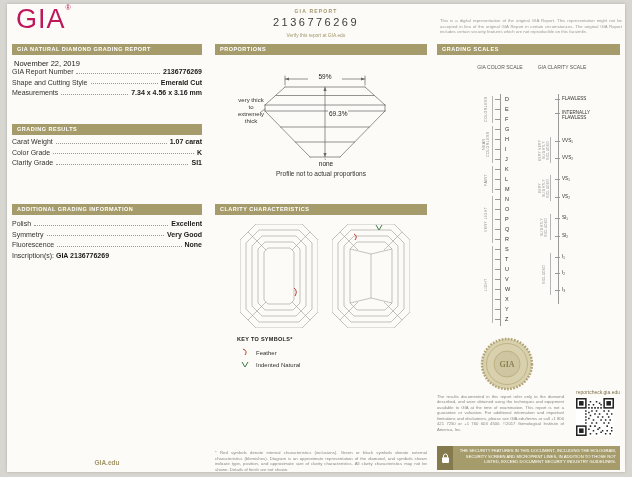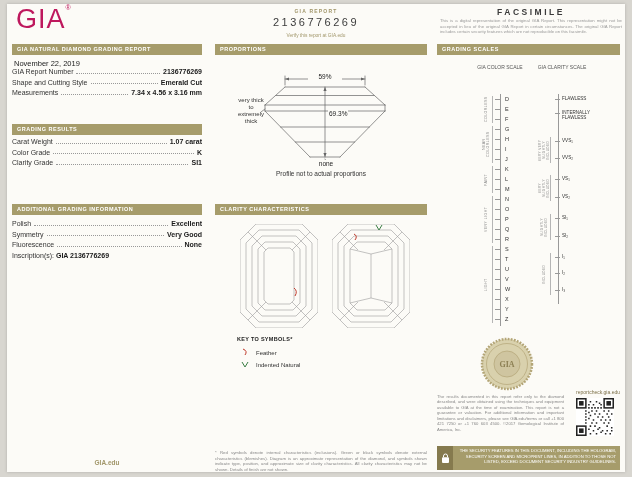--- a/index.html
+++ b/index.html
@@ -87,21 +87,20 @@
   <div class="page"></div>
 
   <div class="logo"><span>GIA</span><sup>®</sup></div>
 
   <div class="hdr-center">
     <div class="hdr-label">GIA REPORT</div>
     <div class="hdr-num">2136776269</div>
     <div class="hdr-verify">Verify this report at GIA.edu</div>
   </div>
 
-  <div class="fac-title">FACSIMILE</div>
   <div class="fac-body">This is a digital representation of the original GIA Report. This representation might not be accepted in lieu of the original GIA Report in certain circumstances. The original GIA Report includes certain security features which are not reproducible on this facsimile.</div>
 
   <div class="bar" style="left:12px; top:44px; width:190px;">GIA NATURAL DIAMOND GRADING REPORT</div>
   <div class="date">November 22, 2019</div>
 
   <div class="rows" style="top:68px;">
     <div class="row">
       <span>GIA Report Number</span>
       <span class="dots"></span>
       <span class="val">2136776269</span>

